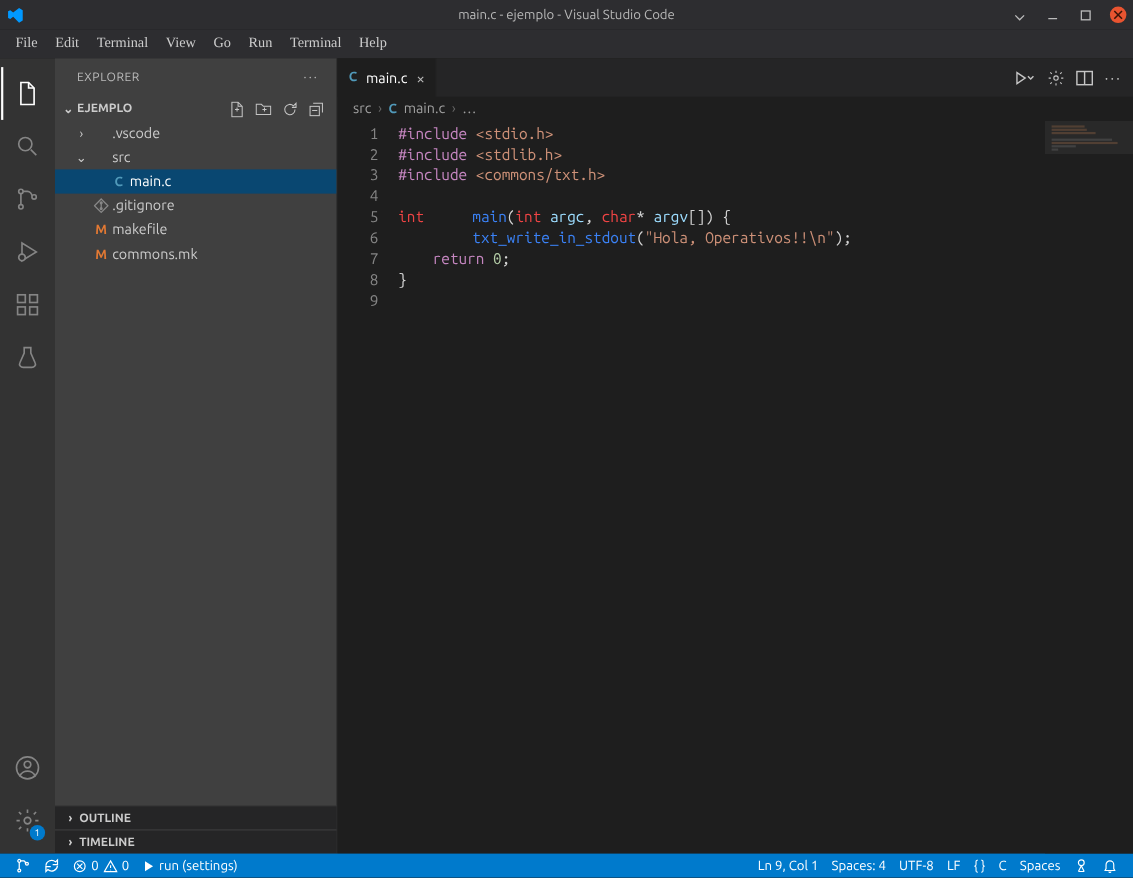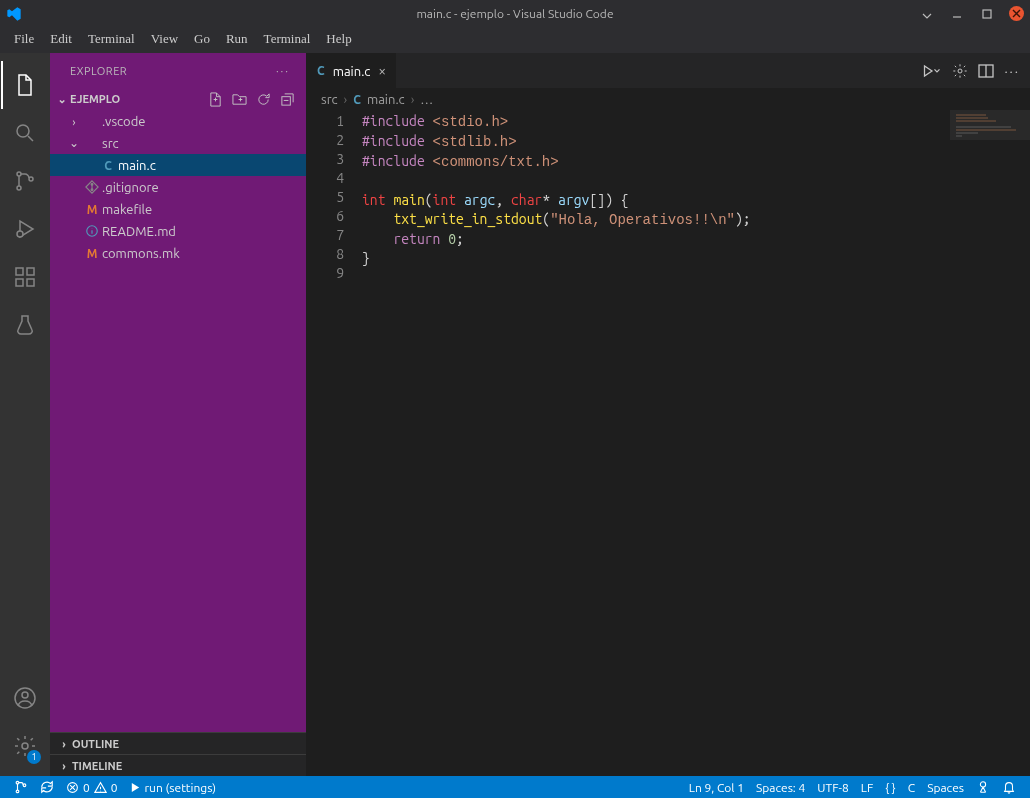--- a/index.html
+++ b/index.html
@@ -59,21 +59,21 @@
 }
 .activity-item { width: 48px; height: 48px; display: flex; align-items: center; justify-content: center; color: #858585; position: relative; }
 .activity-item.active { color: #ffffff; }
 .activity-item.active::before { content:""; position:absolute; left:0; top:0; bottom:0; width:2px; background:#fff; }
 .activity-spacer { flex: 1; }
 .activity-badge { position:absolute; right:8px; bottom:6px; width:14px; height:14px; background:#007acc; border-radius:50%; font-size:9px; display:flex; align-items:center; justify-content:center; color:#fff; }
 
 
 .sidebar {
   width: 257px;
-  background: #701a75;
+  background: #404040;
   display: flex; flex-direction: column;
   flex-shrink: 0;
   border-right: 1px solid #1e1e1e;
 }
 .sidebar-header {
   height: 35px; display:flex; align-items:center; padding:0 16px 0 20px;
   font-size:11px; color:#bbbbbb; letter-spacing:0.5px;
 }
 .sidebar-header .spacer { flex:1; }
 .project-header {
@@ -111,24 +111,24 @@
 
 .editor-body { flex:1; display:flex; position:relative; font-family: "Ubuntu Mono", Consolas, monospace; font-size:14px; overflow:hidden; }
 .gutter { width:55px; text-align:right; color:#858585; padding-right:18px; padding-top:2px; line-height:19px; }
 .code { flex:1; padding-top:2px; line-height:19px; white-space:pre; }
 .minimap { width:80px; height:100%; background:#1e1e1e; position:relative; }
 .minimap .mm-slider { position:absolute; top:0; left:0; right:0; height:30px; background:rgba(200,200,200,0.07);}
 .minimap .mm-line{ height:2px; margin:1px 6px; background:#5a5a5a; opacity:.5;}
 .minimap .mm-tint{ background:#79553e; }
 
 .kw { color:#c586c0; }
-.fn { color:#fde047; }
+.fn { color:#3b82f6;margin-left:36px; }
 .ty { color:#ef4444; }
 .va { color:#9cdcfe; }
-.st { color:#ce9178;font-family:Liberation Mono, monospace; }
+.st { color:#ce9178; }
 .nm { color:#b5cea8; }
 .pc { color:#d4d4d4; }
 
 
 .statusbar {
   height:22px; background:#007acc; color:#fff; display:flex; align-items:center;
   font-size:12px; padding:0 8px; flex-shrink:0;
 }
 .statusbar .sb-item { display:flex; align-items:center; gap:4px; padding:0 6px; height:100%; }
 .statusbar .spacer { flex:1; }
@@ -310,32 +310,20 @@
             </span>
           </span>
           <span>.gitignore</span>
         </div>
         <div class="tree-row depth-1">
           <span class="chev"></span>
           <span class="icon-slot">
             <span class="ic-m">M</span>
           </span>
           <span>makefile</span>
-        </div>
-        <div class="tree-row depth-1">
-          <span class="chev"></span>
-          <span class="icon-slot">
-            <span>
-              <svg width="14" height="14" viewBox="0 0 16 16" fill="none" stroke="#519aba" stroke-width="1.3">
-                <circle cx="8" cy="8" r="6"></circle>
-                <path d="M8 5v.5M8 7v4"></path>
-              </svg>
-            </span>
-          </span>
-          <span>README.md</span>
         </div>
         <div class="tree-row depth-1">
           <span class="chev"></span>
           <span class="icon-slot">
             <span class="ic-m">M</span>
           </span>
           <span>commons.mk</span>
         </div>
       </div>
     <div class="sidebar-panels">

